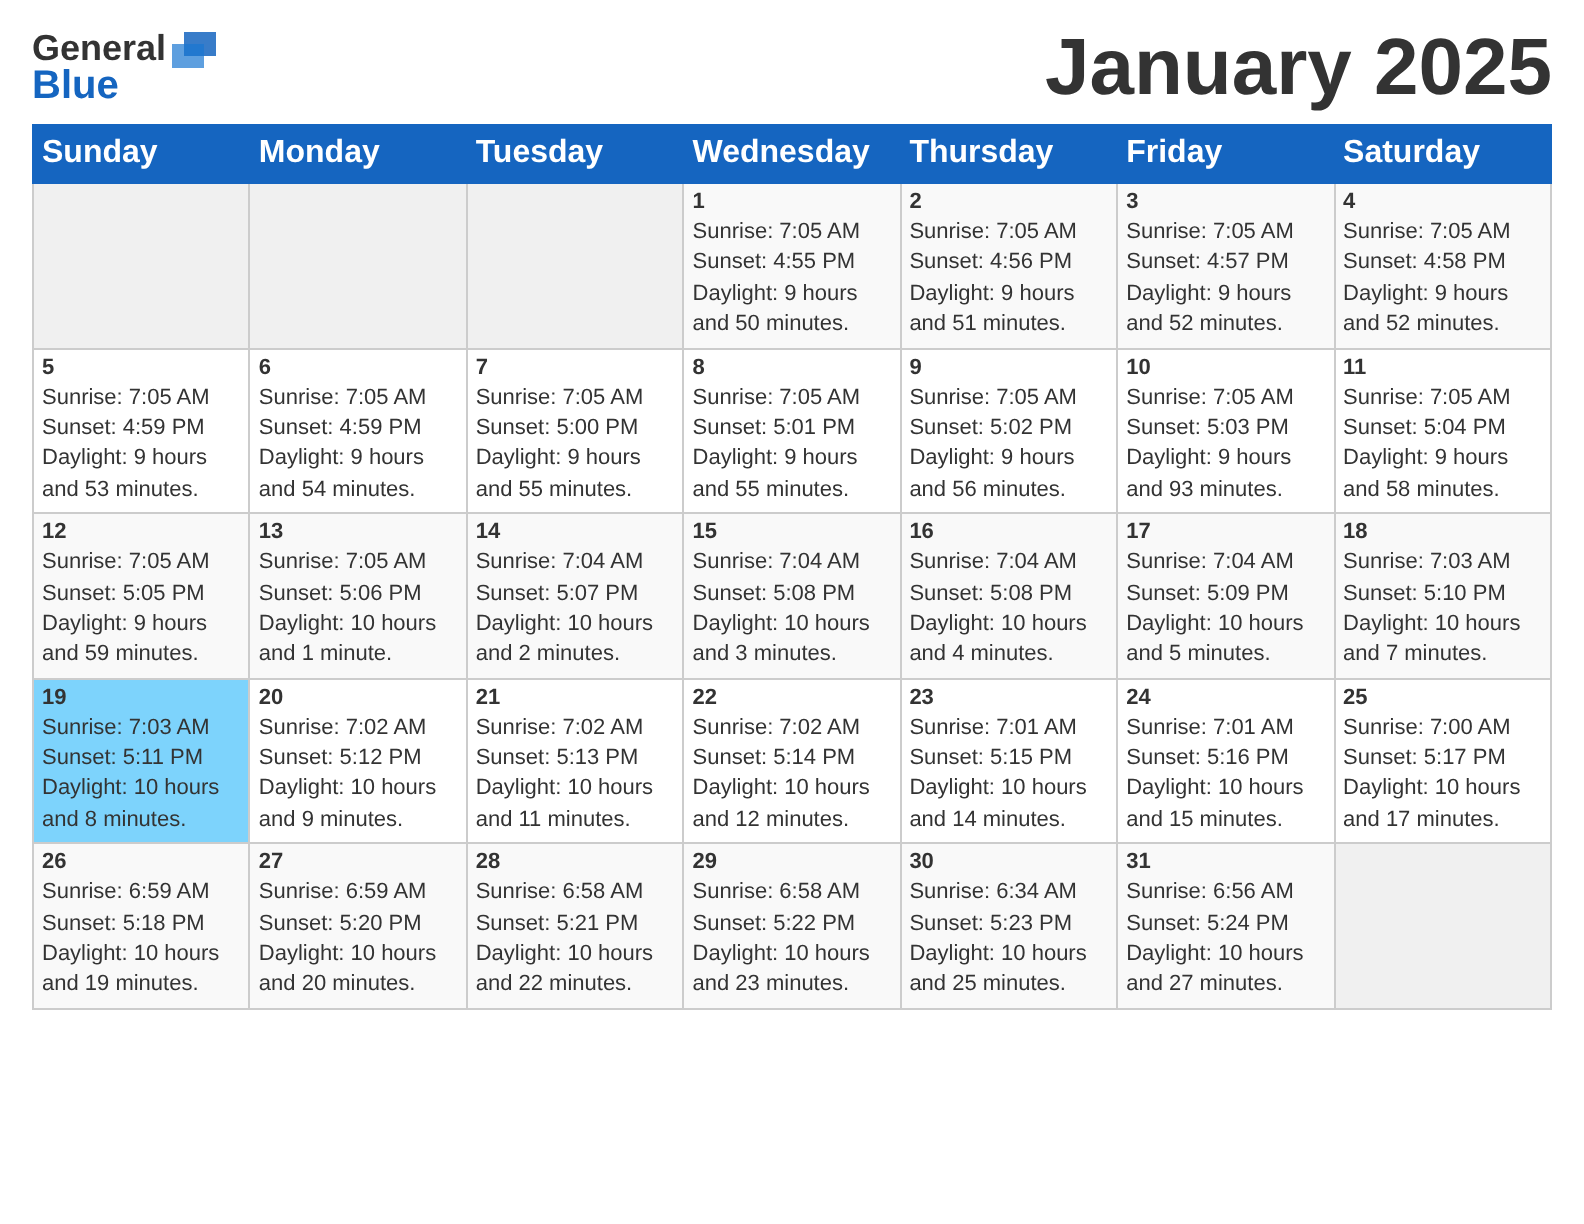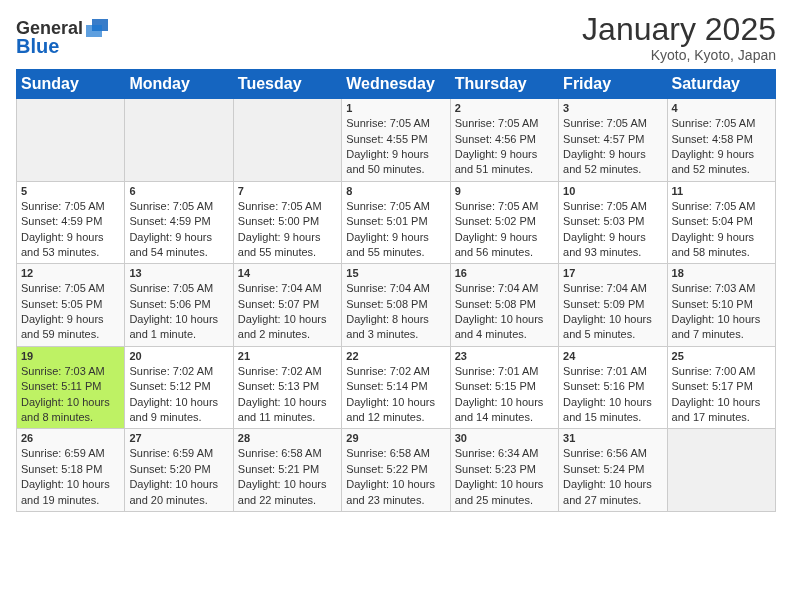--- a/index.html
+++ b/index.html
@@ -22,22 +22,22 @@
       margin-bottom: 6px;
     }
     .logo {
       display: flex;
       align-items: center;
     }
     .title-block {
       text-align: right;
     }
     .month-title {
-      font-size: 32px;
-      font-weight: normal;
+      font-size: 40px;
+      font-weight: bold;
       color: #333;
       line-height: 1.1;
     }
     .location {
       font-size: 14px;
       color: #555;
     }
     .calendar {
       width: 100%;
       border-collapse: collapse;
@@ -95,21 +95,20 @@
           <svg width="26" height="22" viewBox="0 0 26 22" style="margin-left:1px;">
             <polygon points="8,2 24,2 24,14 8,14" fill="#1565c0" opacity="0.85"></polygon>
             <polygon points="2,8 18,8 18,20 2,20" fill="#1976d2" opacity="0.7"></polygon>
           </svg>
         </div>
         <span style="font-size:20px;font-weight:bold;color:#1565c0;display:block;margin-top:-4px;">Blue</span>
       </div>
     </div>
     <div class="title-block">
       <div class="month-title">January 2025</div>
-      <div class="location">Kyoto, Kyoto, Japan</div>
     </div>
   </div>
 
   <table class="calendar">
     <thead>
       <tr>
 
       <th>Sunday</th>
           <th>Monday</th>
           <th>Tuesday</th>
@@ -180,37 +179,37 @@
           <td style="background: rgb(249, 249, 249);">
             <span class="day-num">13</span>
             <div class="day-info"><span>Sunrise: 7:05 AM</span><br><span>Sunset: 5:06 PM</span><br><span>Daylight: 10 hours and 1 minute.</span></div>
           </td>
           <td style="background: rgb(249, 249, 249);">
             <span class="day-num">14</span>
             <div class="day-info"><span>Sunrise: 7:04 AM</span><br><span>Sunset: 5:07 PM</span><br><span>Daylight: 10 hours and 2 minutes.</span></div>
           </td>
           <td style="background: rgb(249, 249, 249);">
             <span class="day-num">15</span>
-            <div class="day-info"><span>Sunrise: 7:04 AM</span><br><span>Sunset: 5:08 PM</span><br><span>Daylight: 8 hours and 3 minutes.</span></div>
+            <div class="day-info"><span>Sunrise: 7:04 AM</span><br><span>Sunset: 5:08 PM</span><br><span>Daylight: 10 hours and 3 minutes.</span></div>
           </td>
           <td style="background: rgb(249, 249, 249);">
             <span class="day-num">16</span>
             <div class="day-info"><span>Sunrise: 7:04 AM</span><br><span>Sunset: 5:08 PM</span><br><span>Daylight: 10 hours and 4 minutes.</span></div>
           </td>
           <td style="background: rgb(249, 249, 249);">
             <span class="day-num">17</span>
             <div class="day-info"><span>Sunrise: 7:04 AM</span><br><span>Sunset: 5:09 PM</span><br><span>Daylight: 10 hours and 5 minutes.</span></div>
           </td>
           <td style="background: rgb(249, 249, 249);">
             <span class="day-num">18</span>
             <div class="day-info"><span>Sunrise: 7:03 AM</span><br><span>Sunset: 5:10 PM</span><br><span>Daylight: 10 hours and 7 minutes.</span></div>
           </td>
         </tr>
         <tr style="background: rgb(255, 255, 255);">
-          <td style="background: #bef264;">
+          <td style="background: #7dd3fc;">
             <span class="day-num">19</span>
             <div class="day-info"><span>Sunrise: 7:03 AM</span><br><span>Sunset: 5:11 PM</span><br><span>Daylight: 10 hours and 8 minutes.</span></div>
           </td>
           <td style="background: rgb(255, 255, 255);">
             <span class="day-num">20</span>
             <div class="day-info"><span>Sunrise: 7:02 AM</span><br><span>Sunset: 5:12 PM</span><br><span>Daylight: 10 hours and 9 minutes.</span></div>
           </td>
           <td style="background: rgb(255, 255, 255);">
             <span class="day-num">21</span>
             <div class="day-info"><span>Sunrise: 7:02 AM</span><br><span>Sunset: 5:13 PM</span><br><span>Daylight: 10 hours and 11 minutes.</span></div>

